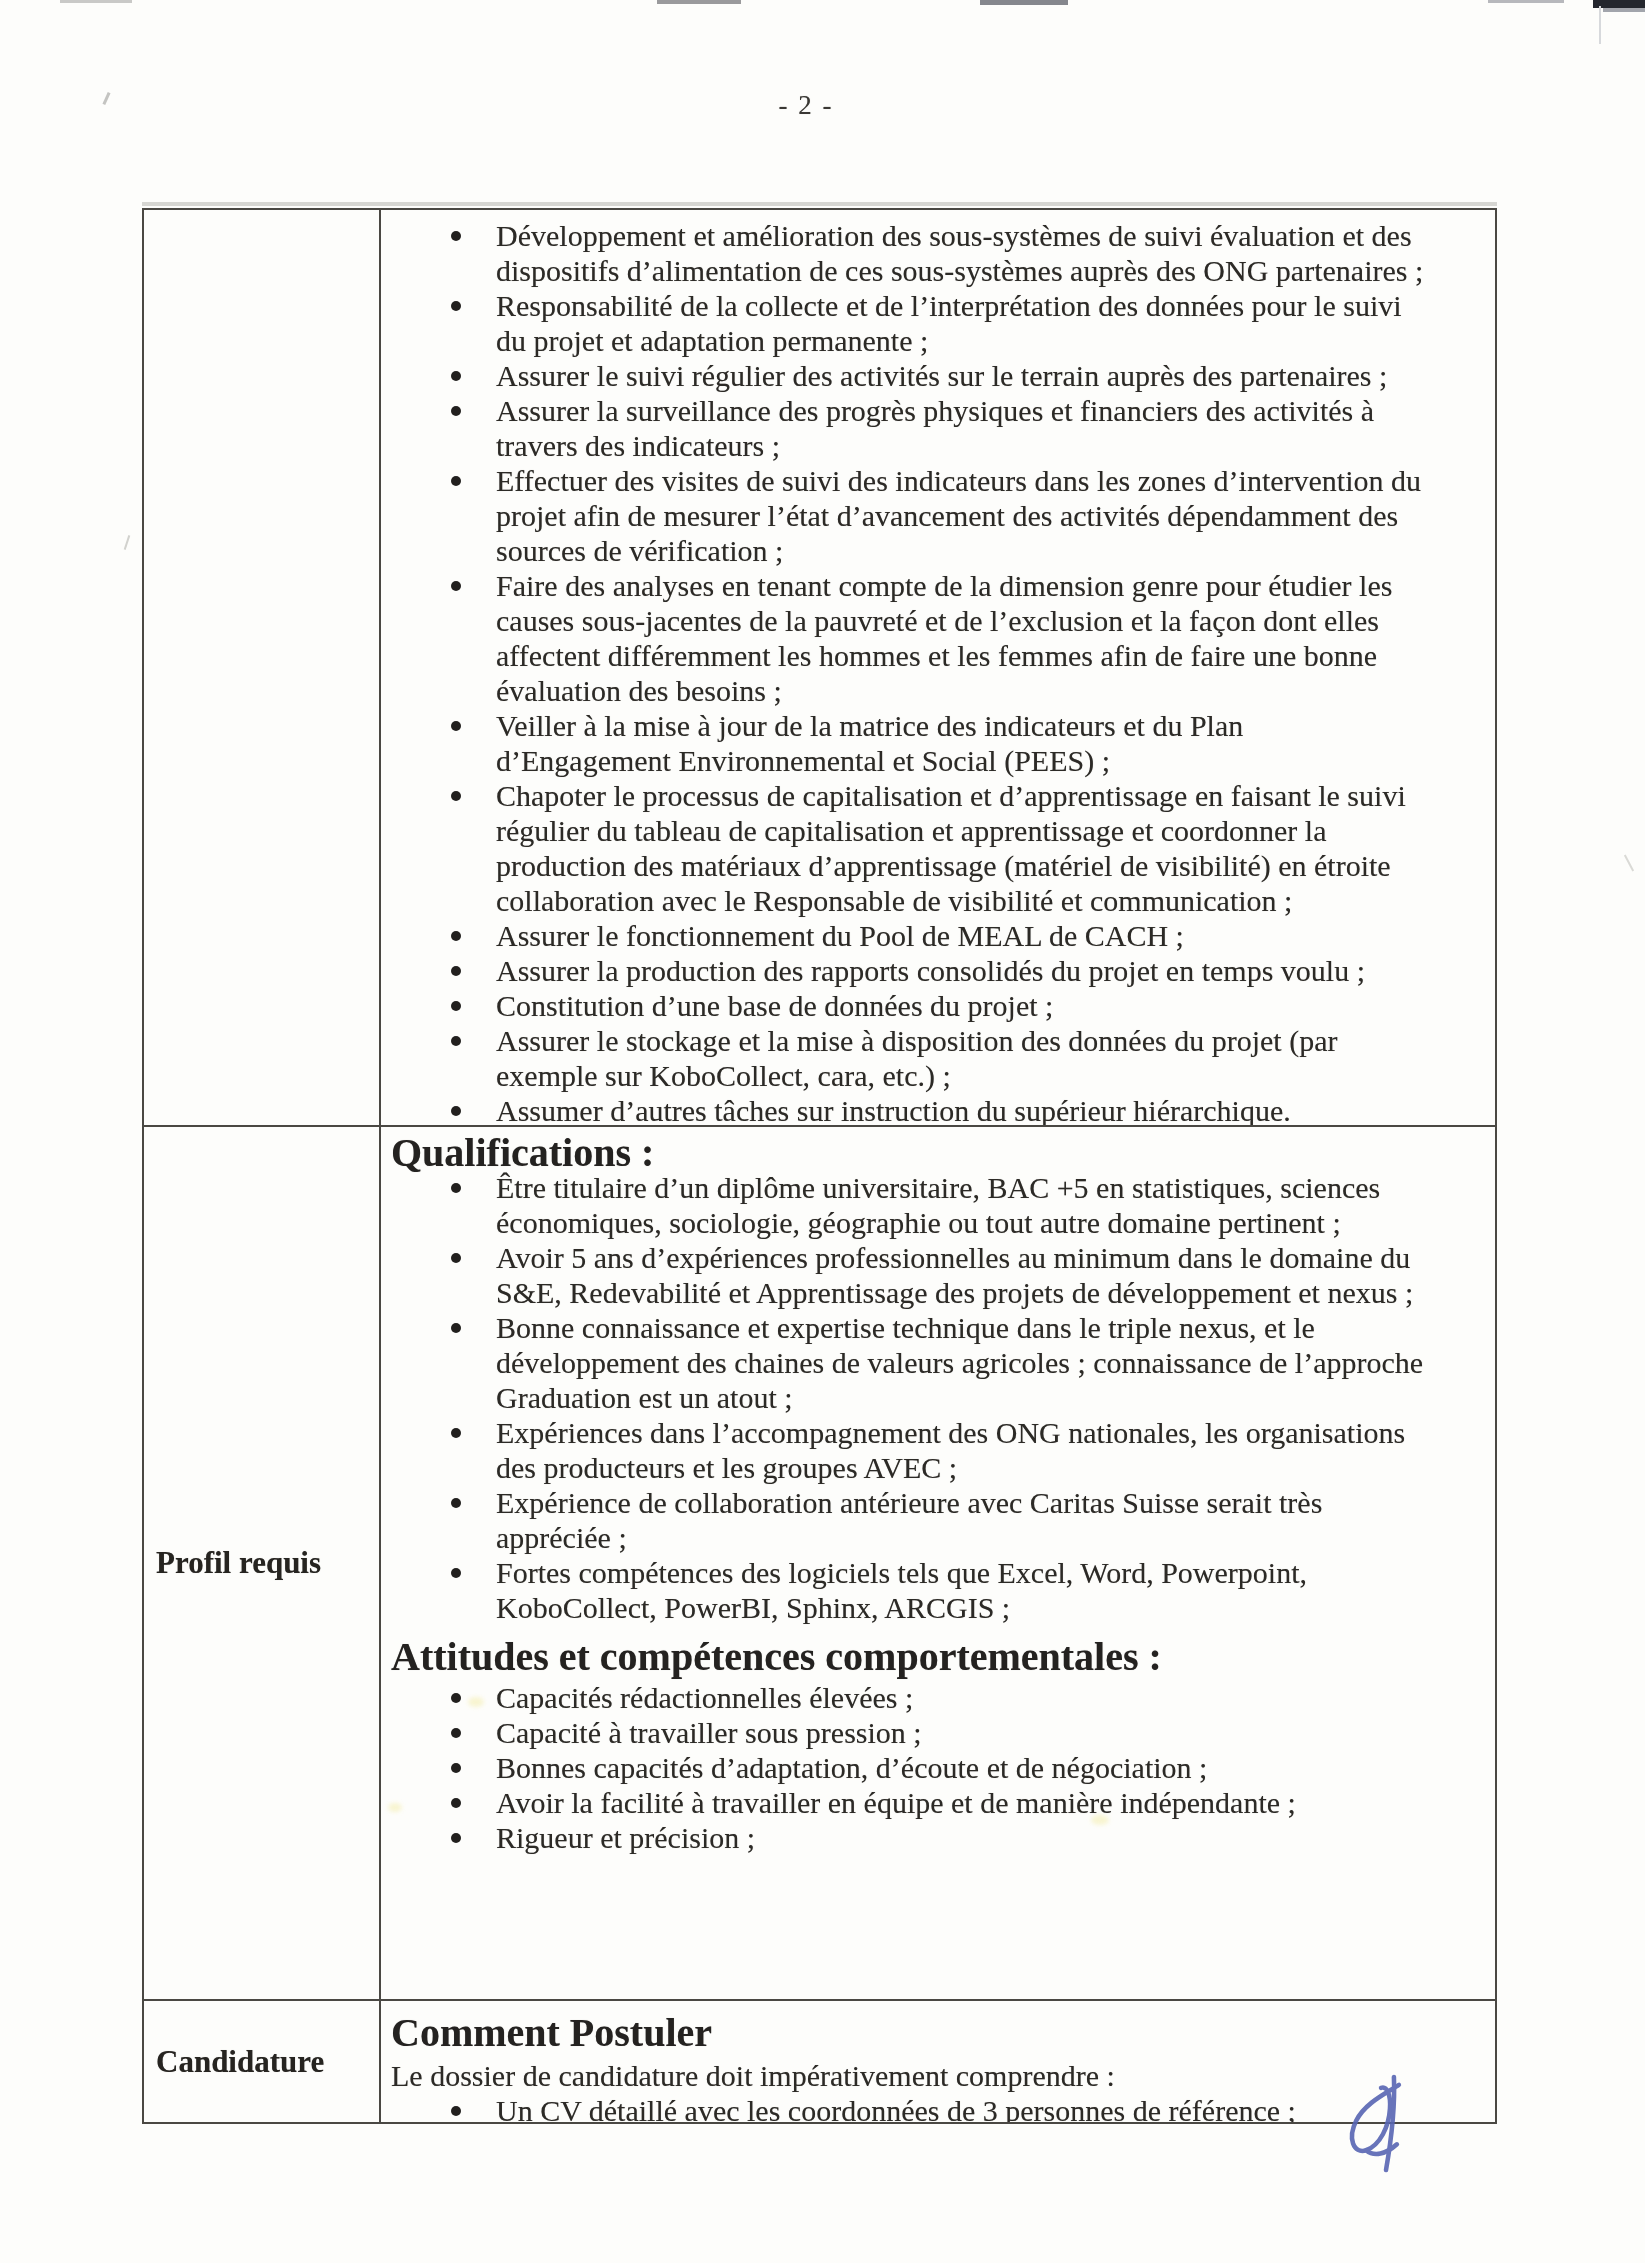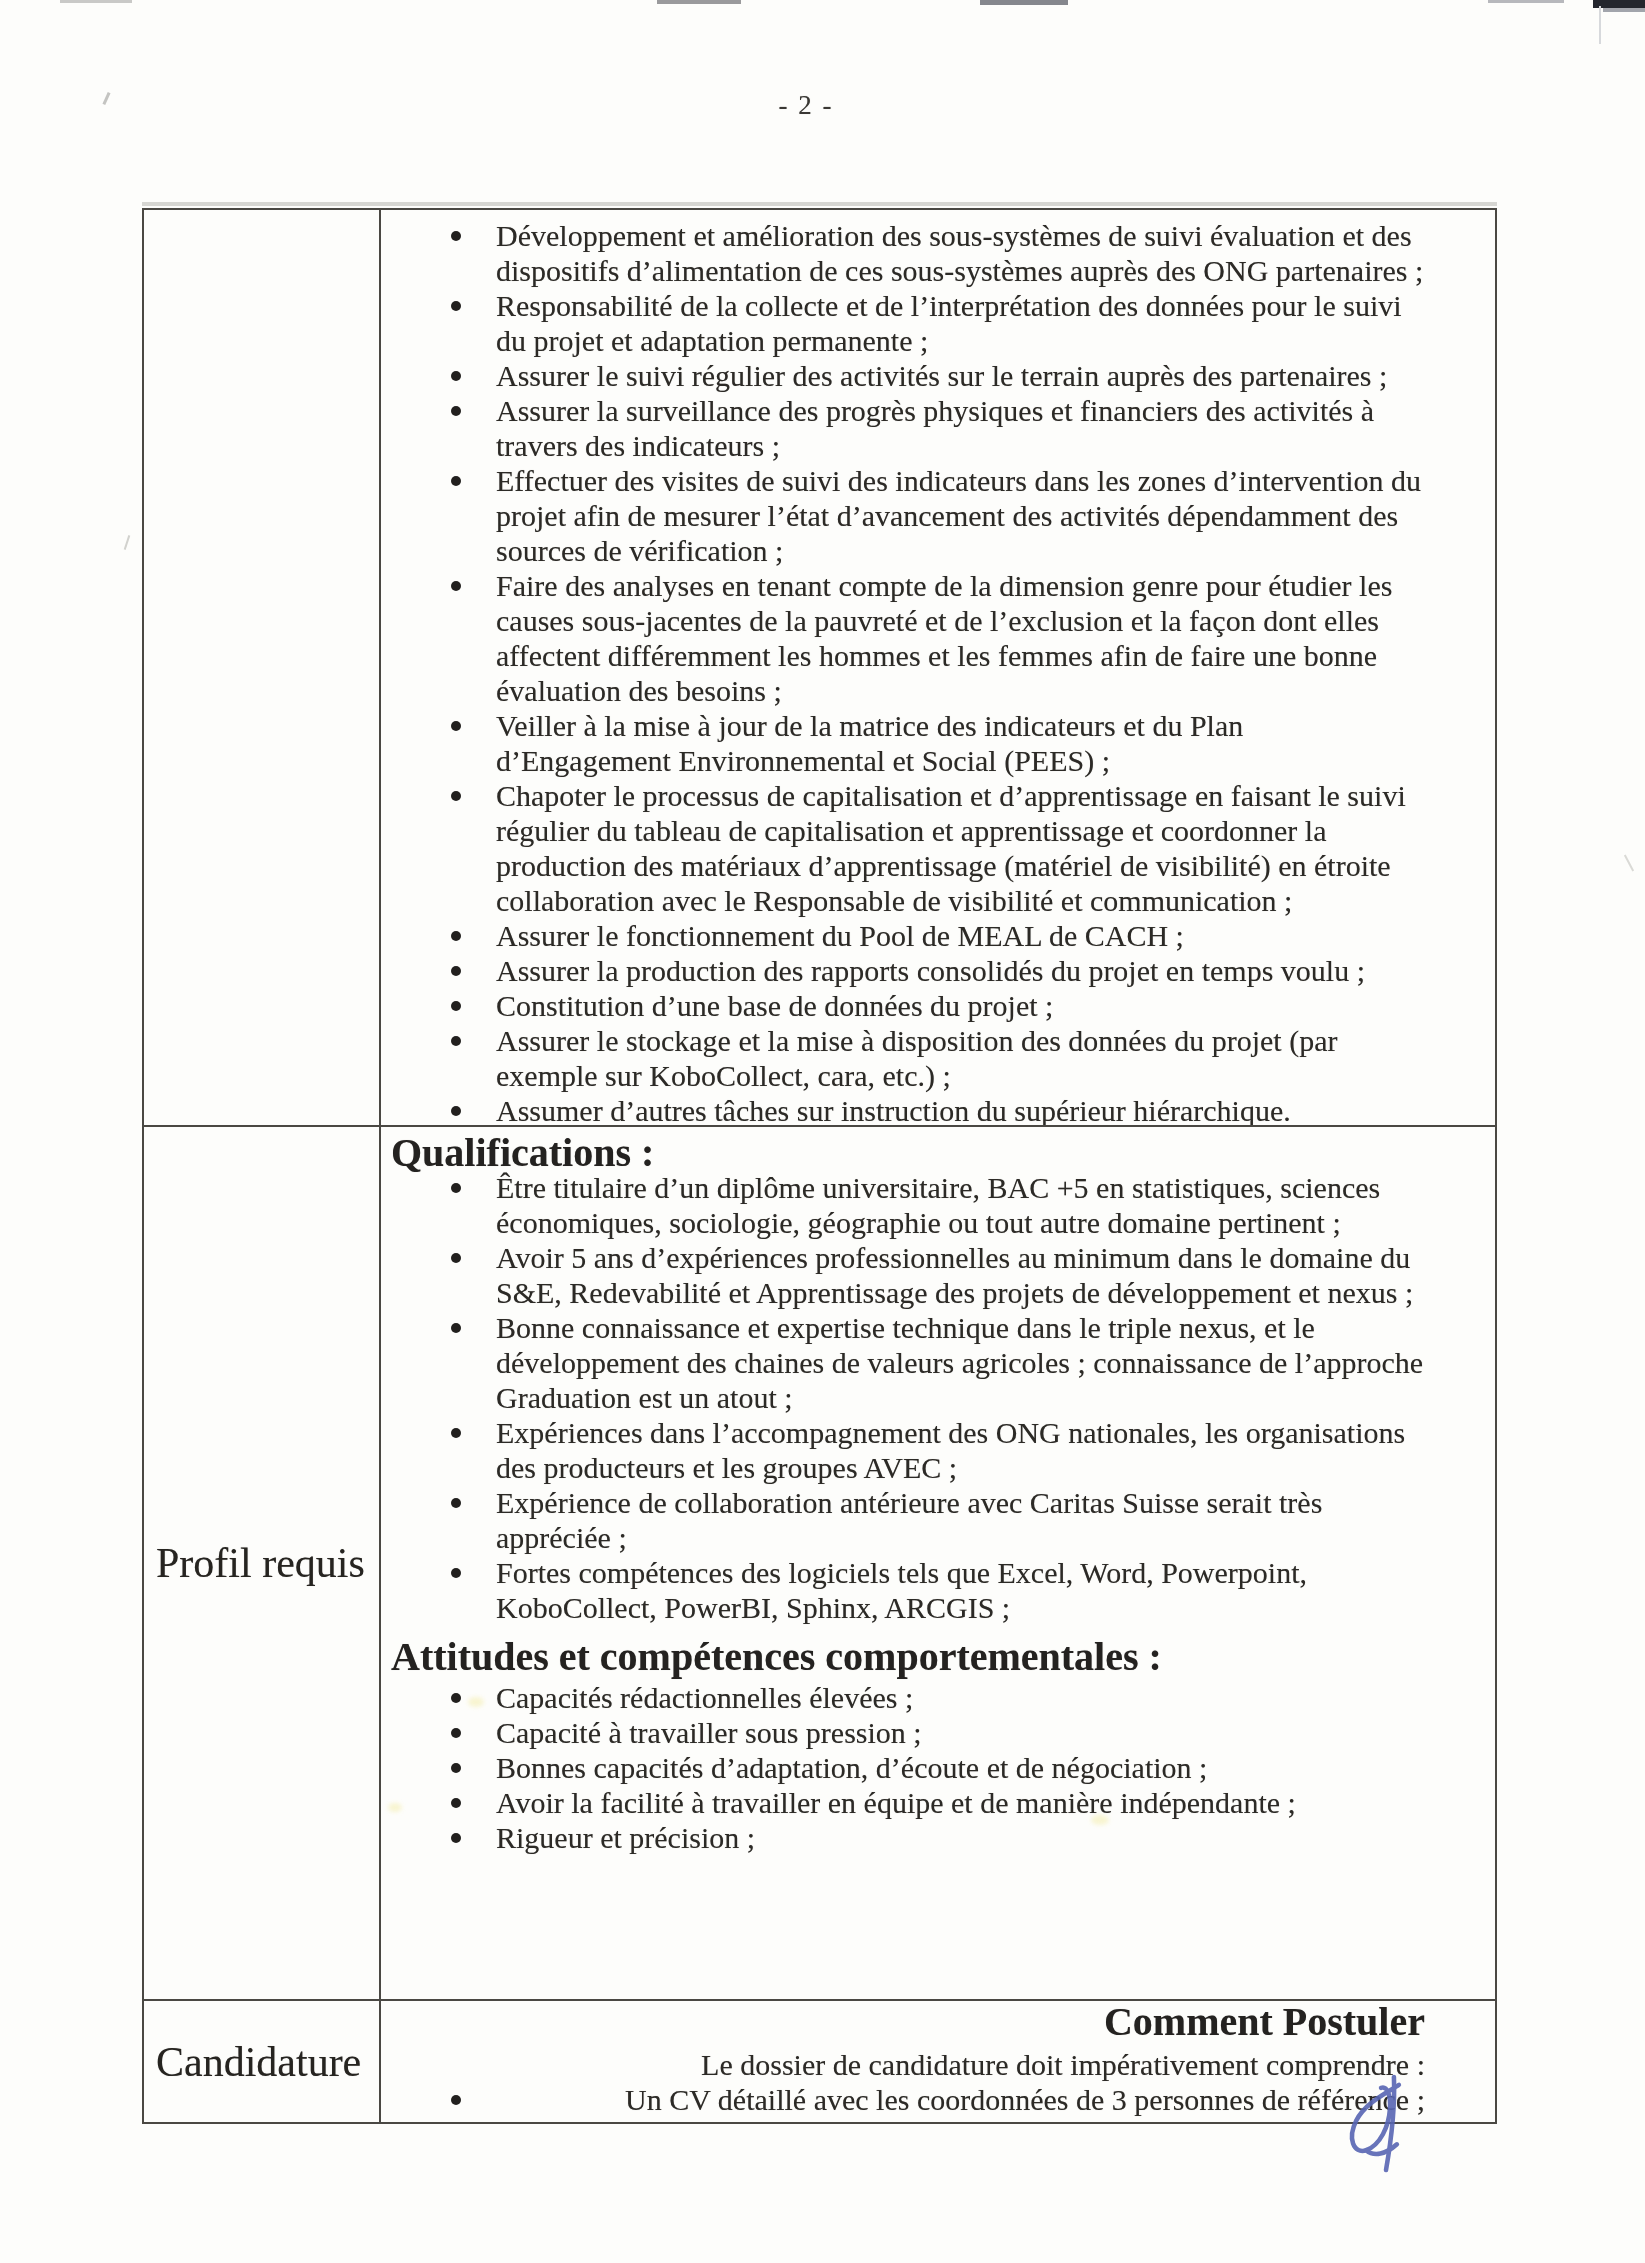--- a/index.html
+++ b/index.html
@@ -6,25 +6,25 @@
   body{width:1646px;height:2264px;position:relative;background:#ffffff;overflow:hidden;}
   .page{position:absolute;inset:0;background:#fdfdfb;font-family:"Liberation Serif","DejaVu Serif",serif;color:#2c2a26;}
   .pagenum{position:absolute;top:90px;left:0;width:1612px;text-align:center;font-size:27px;color:#3a3834;letter-spacing:2px;}
 
   
   .doc-table{position:absolute;left:142px;top:208px;width:1355px;height:1916px;
     box-sizing:border-box;border:2px solid #4a4843;
     display:grid;grid-template-columns:237px 1fr;grid-template-rows:917px 874px 1fr;}
   .cell{box-sizing:border-box;overflow:hidden;}
   .cl{border-right:2px solid #4a4843;display:flex;align-items:center;padding-left:12px;
-      font-weight:normal;font-size:42px;color:#262420;}
+      font-weight:bold;font-size:31px;color:#262420;}
   .bb{border-bottom:2px solid #4a4843;}
   .cr{padding:8px 70px 0 10px;font-size:30px;line-height:35px;}
   .cr.row2{padding-top:8px;}
-  .cr.row3{padding-top:3px;line-height:35px;text-align:right;}
+  .cr.row3{padding-top:14px;line-height:35px;}
   .sec-heading{font-weight:bold;font-size:40px;line-height:35px;color:#242220;}
   .sec-heading.gap-top{margin-top:14px;}
   .para{line-height:35px;margin-top:8px;}
   ul.bullets{margin:0;padding:0;list-style:none;}
   ul.bullets.gap-top{margin-top:6px;}
   ul.bullets li{position:relative;padding-left:105px;}
   ul.bullets li::before{content:"";position:absolute;left:60px;top:13px;width:10px;height:10px;
     border-radius:50%;background:#22201e;}
   
   .cr,.cl,.sec-heading,.pagenum,.para{text-shadow:0 0 0.7px rgba(50,48,44,.4);}

